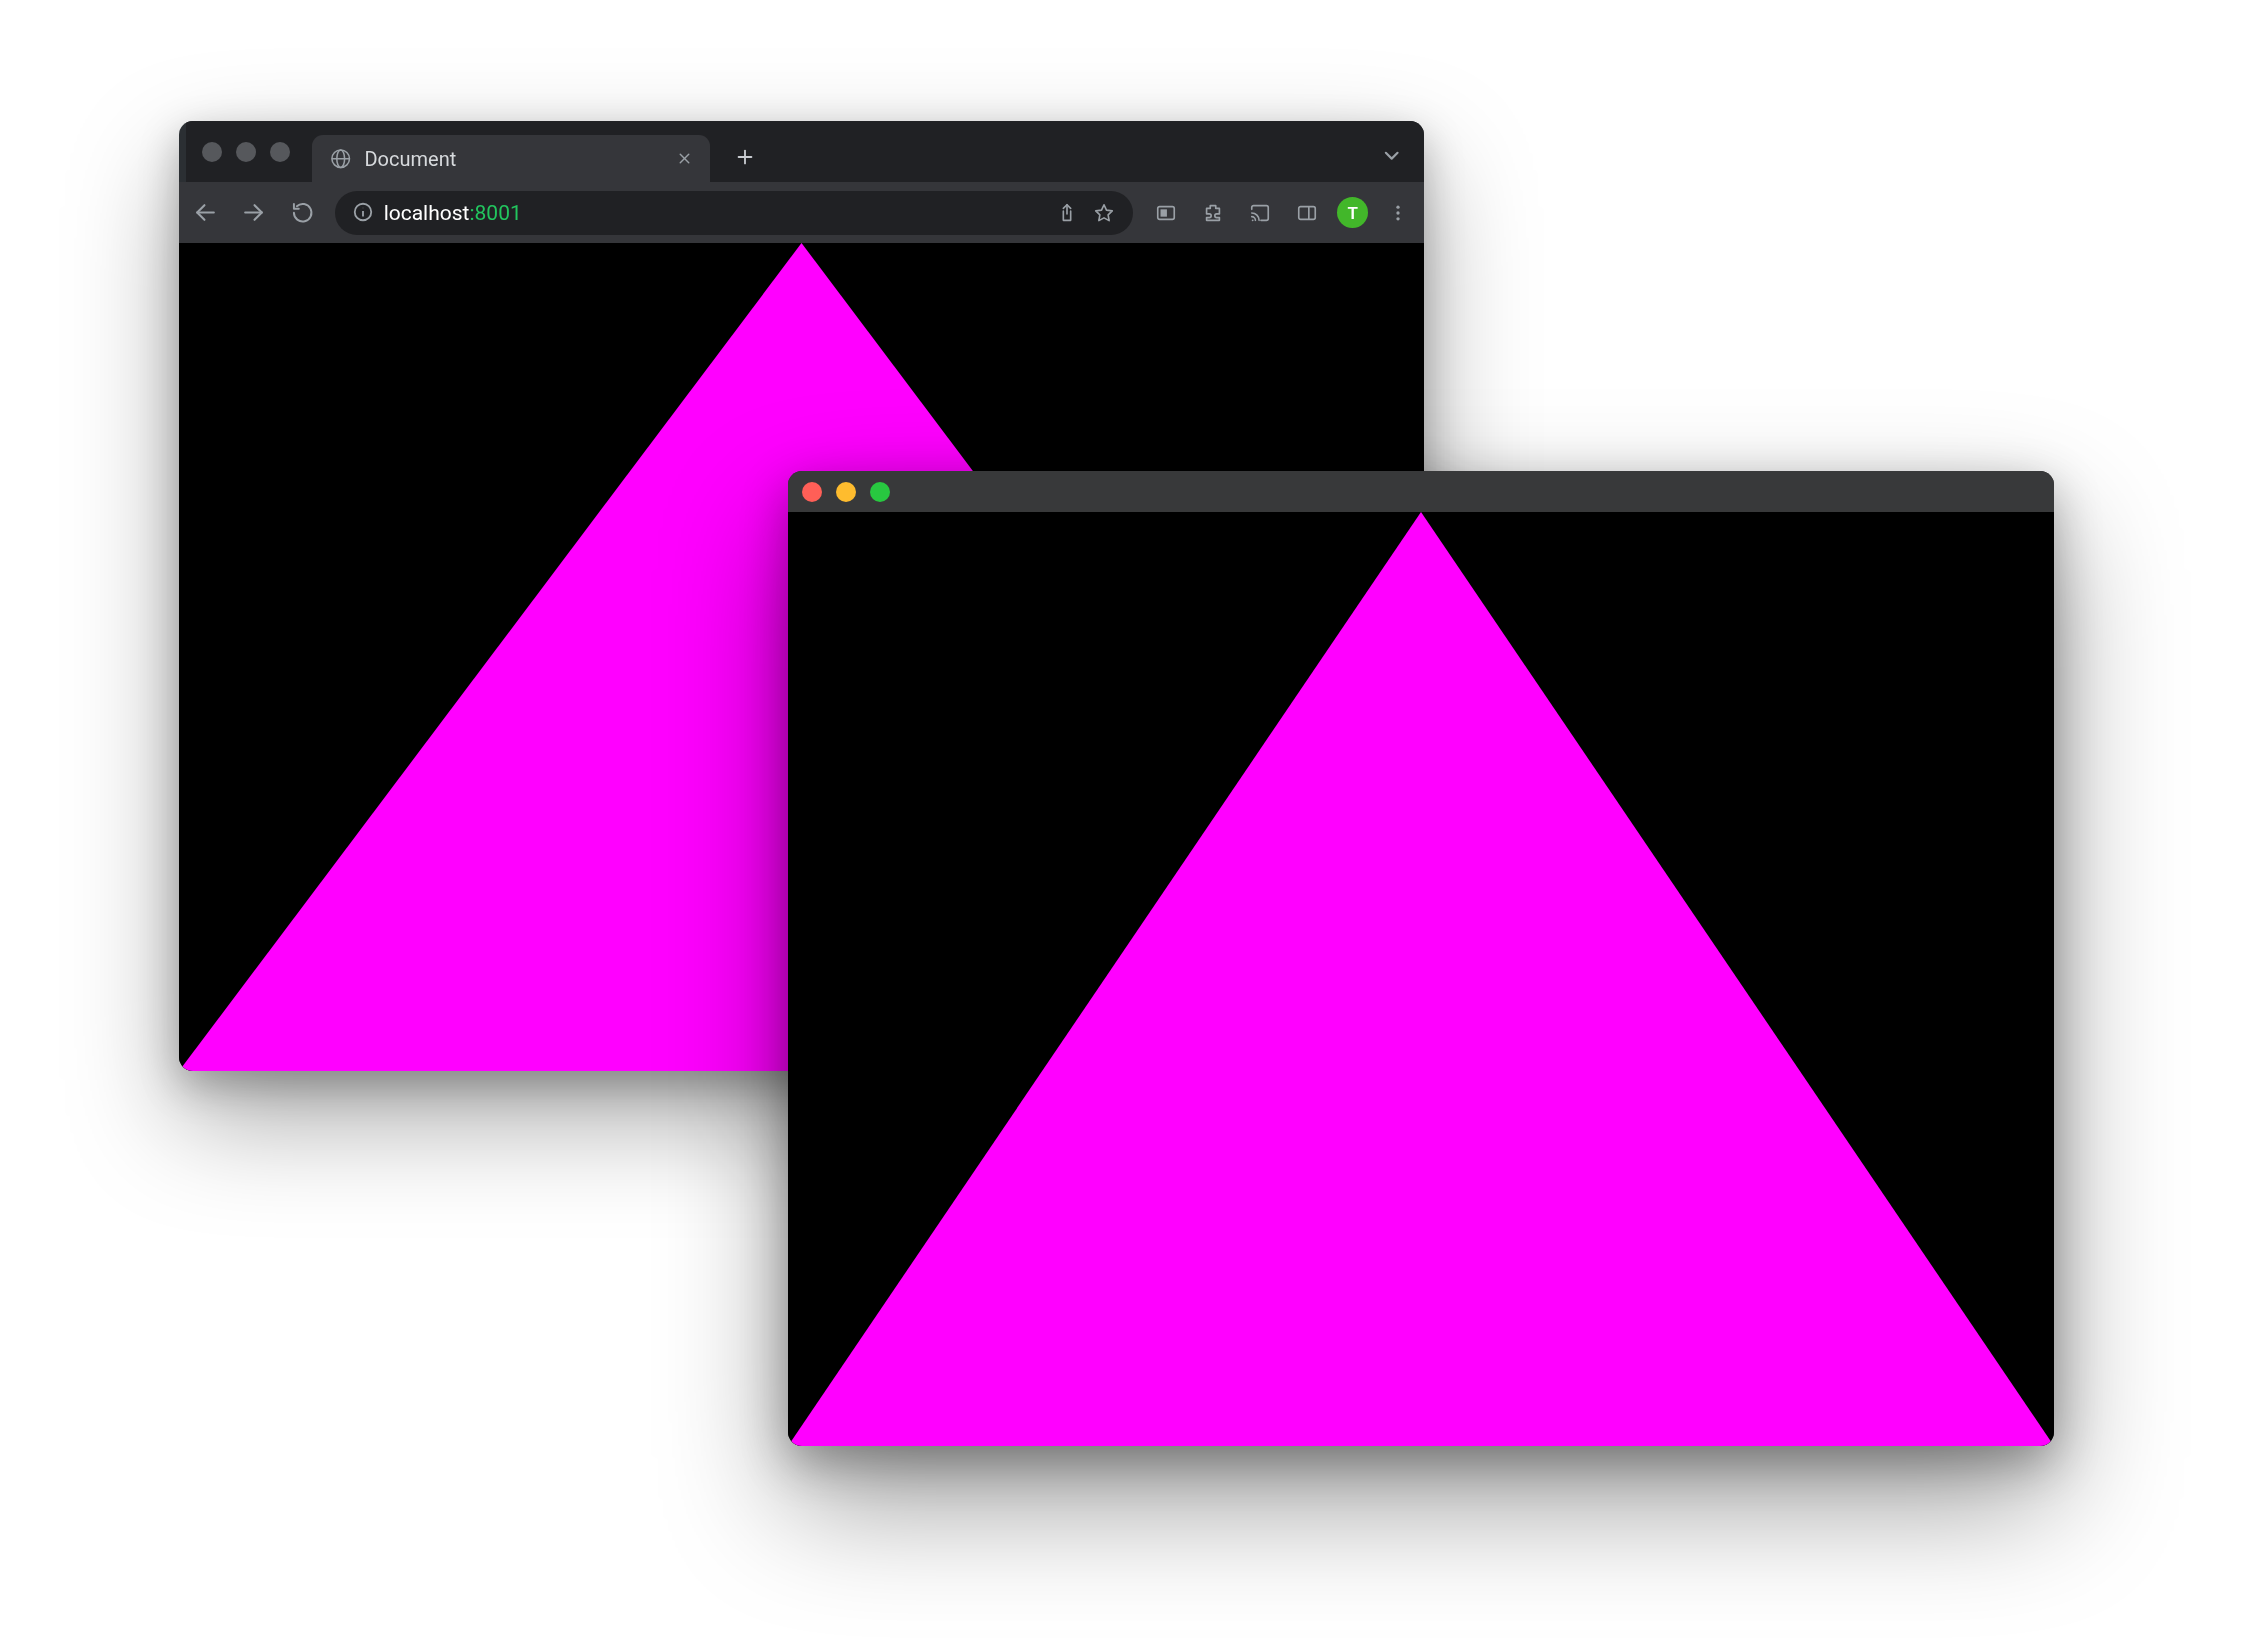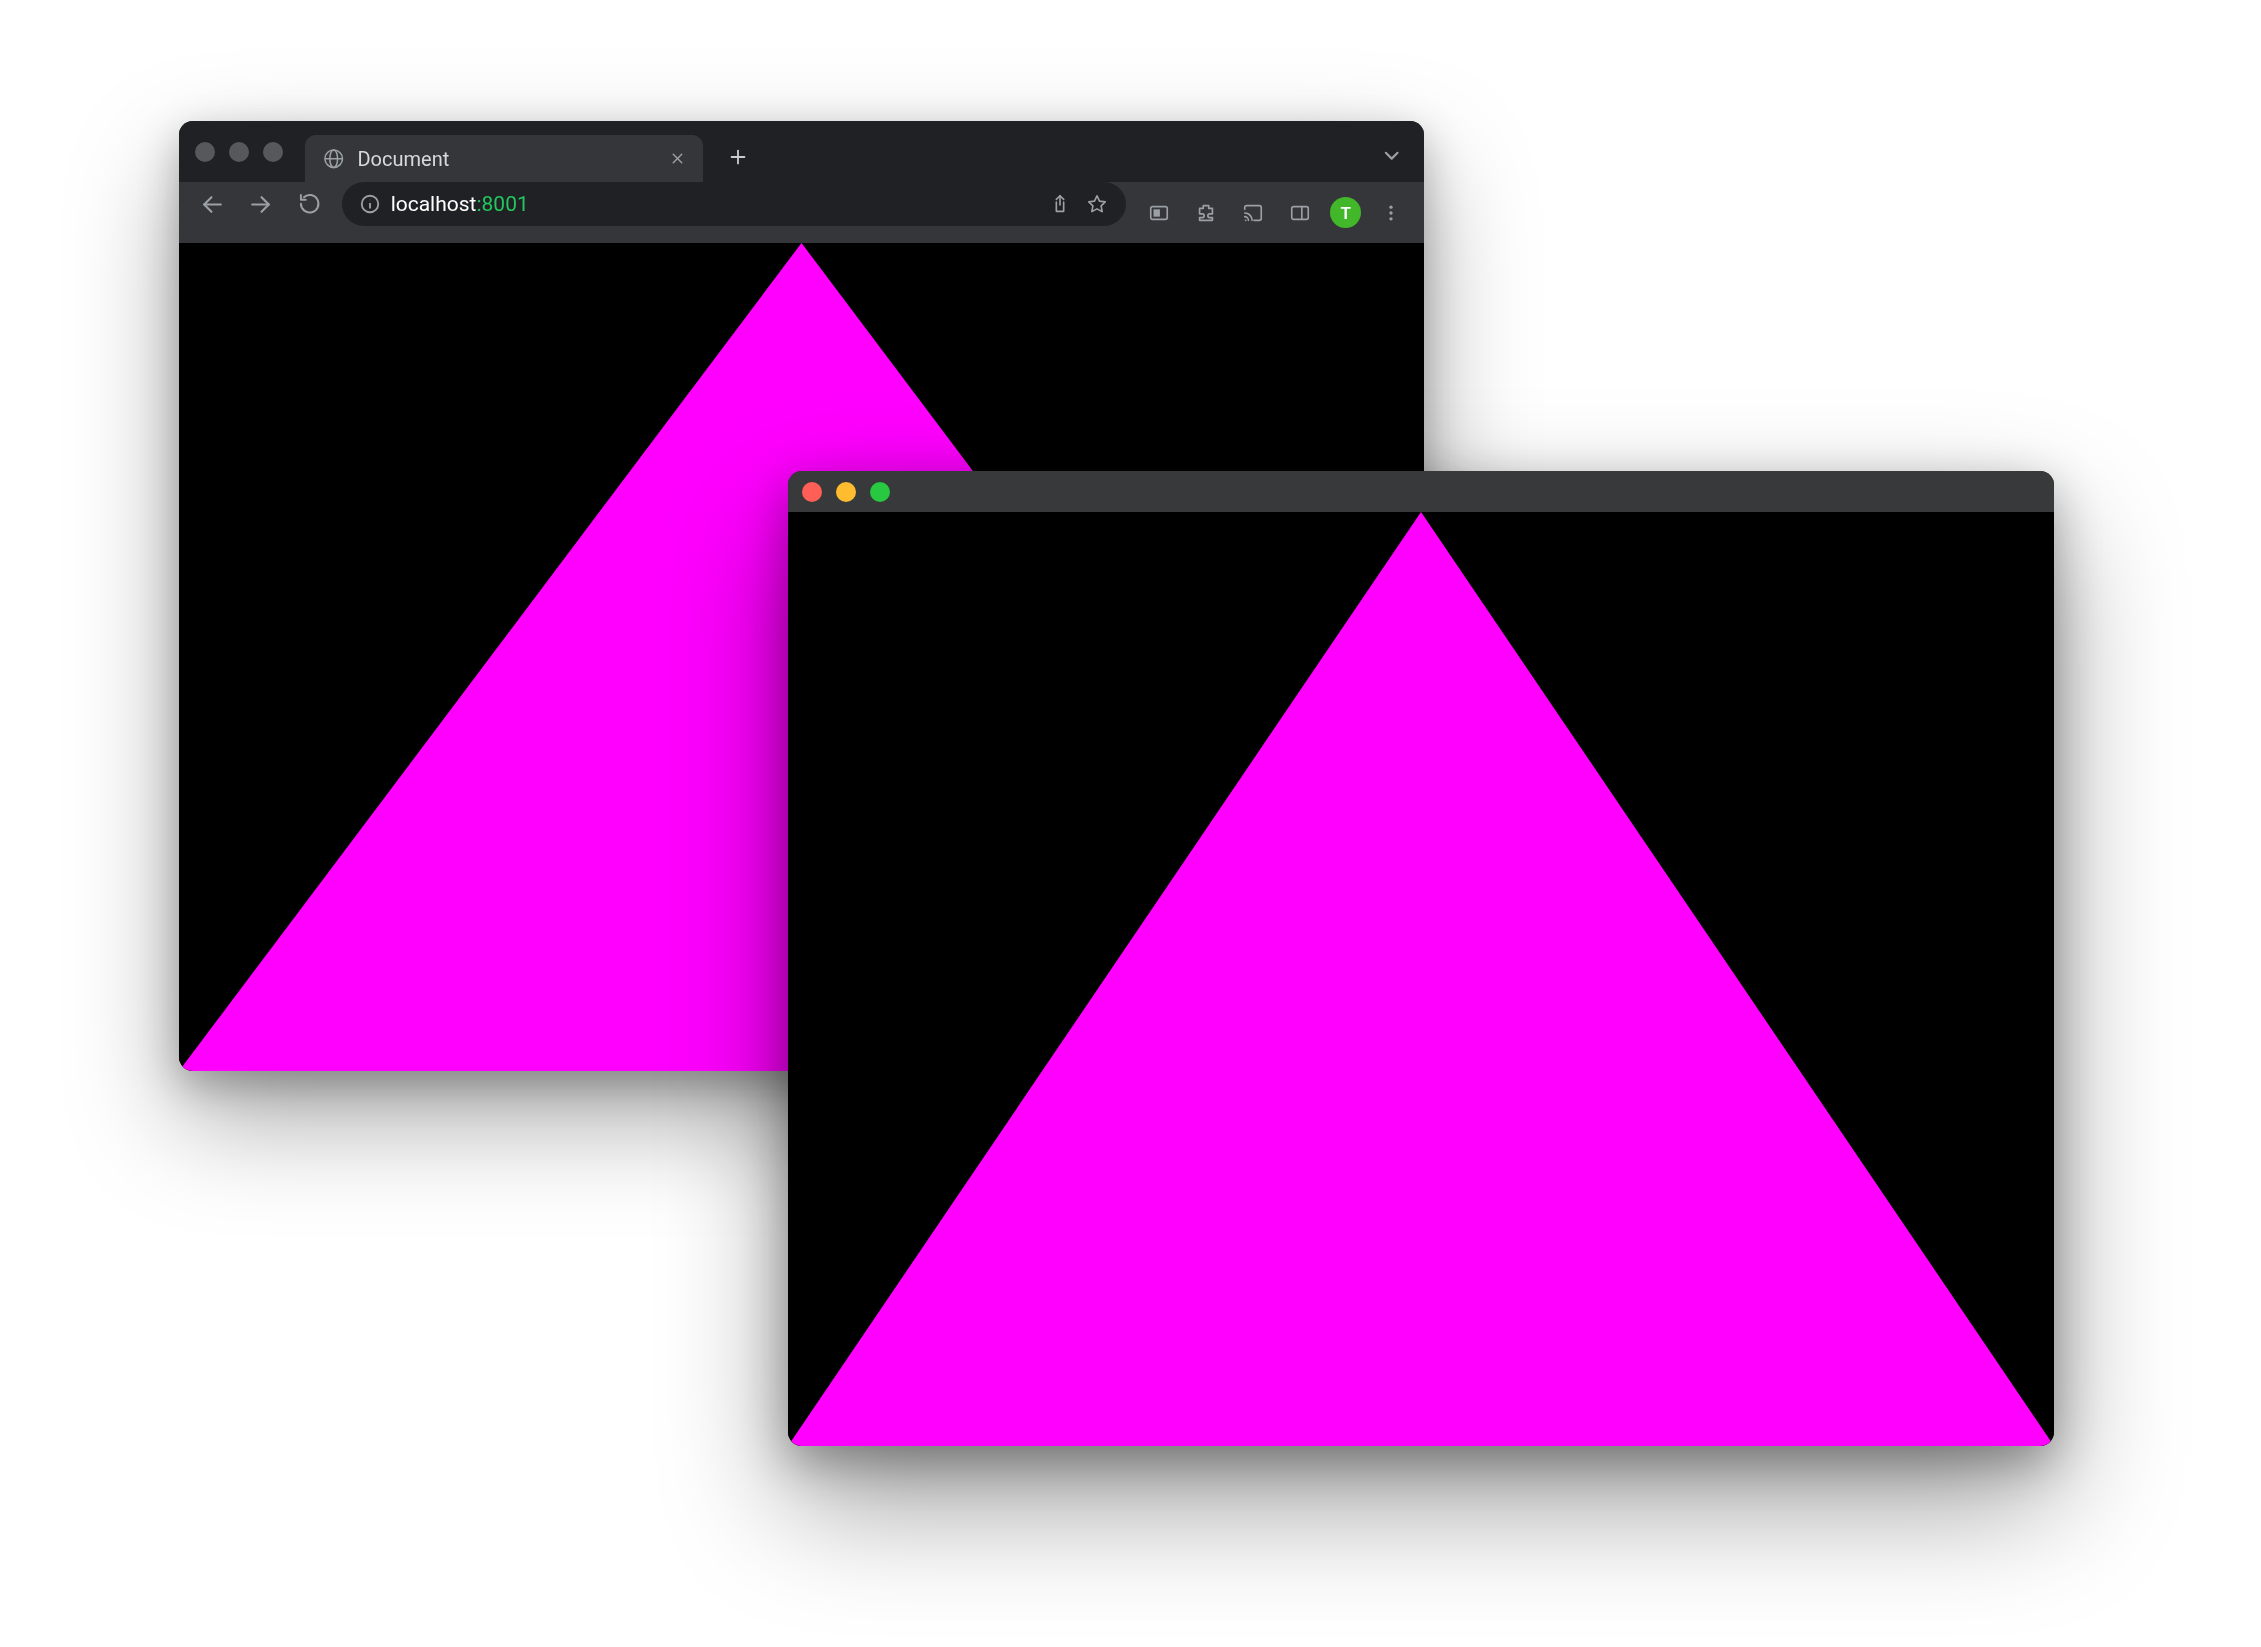--- a/index.html
+++ b/index.html
@@ -28,20 +28,21 @@
     flex-direction: column;
   }
 
   .browser-tab-strip {
     height: 61px;
     background: #202124;
     display: flex;
     align-items: center;
     padding: 0 15.6px;
     position: relative;
+    margin-left: 7px;
   }
 
   .traffic-lights {
     display: flex;
     gap: 14px;
     align-items: center;
     margin-right: 22px;
   }
   .traffic-lights .dot {
     width: 20px;
@@ -100,21 +101,22 @@
     width: 33px; height: 33px;
     display: flex; align-items: center; justify-content: center;
     color: #9aa0a6;
     margin-top: 7.8px;
   }
 
   .browser-toolbar {
     height: 61px;
     background: #35363a;
     display: flex;
-    padding: 0 11px;
+    align-items: center;
+    padding: 0 4px;
     gap: 4.7px;
   }
 
   .tbtn {
     width: 44px; height: 44px;
     display: flex; align-items: center; justify-content: center;
     color: #9aa0a6;
     border-radius: 50%;
   }
 

